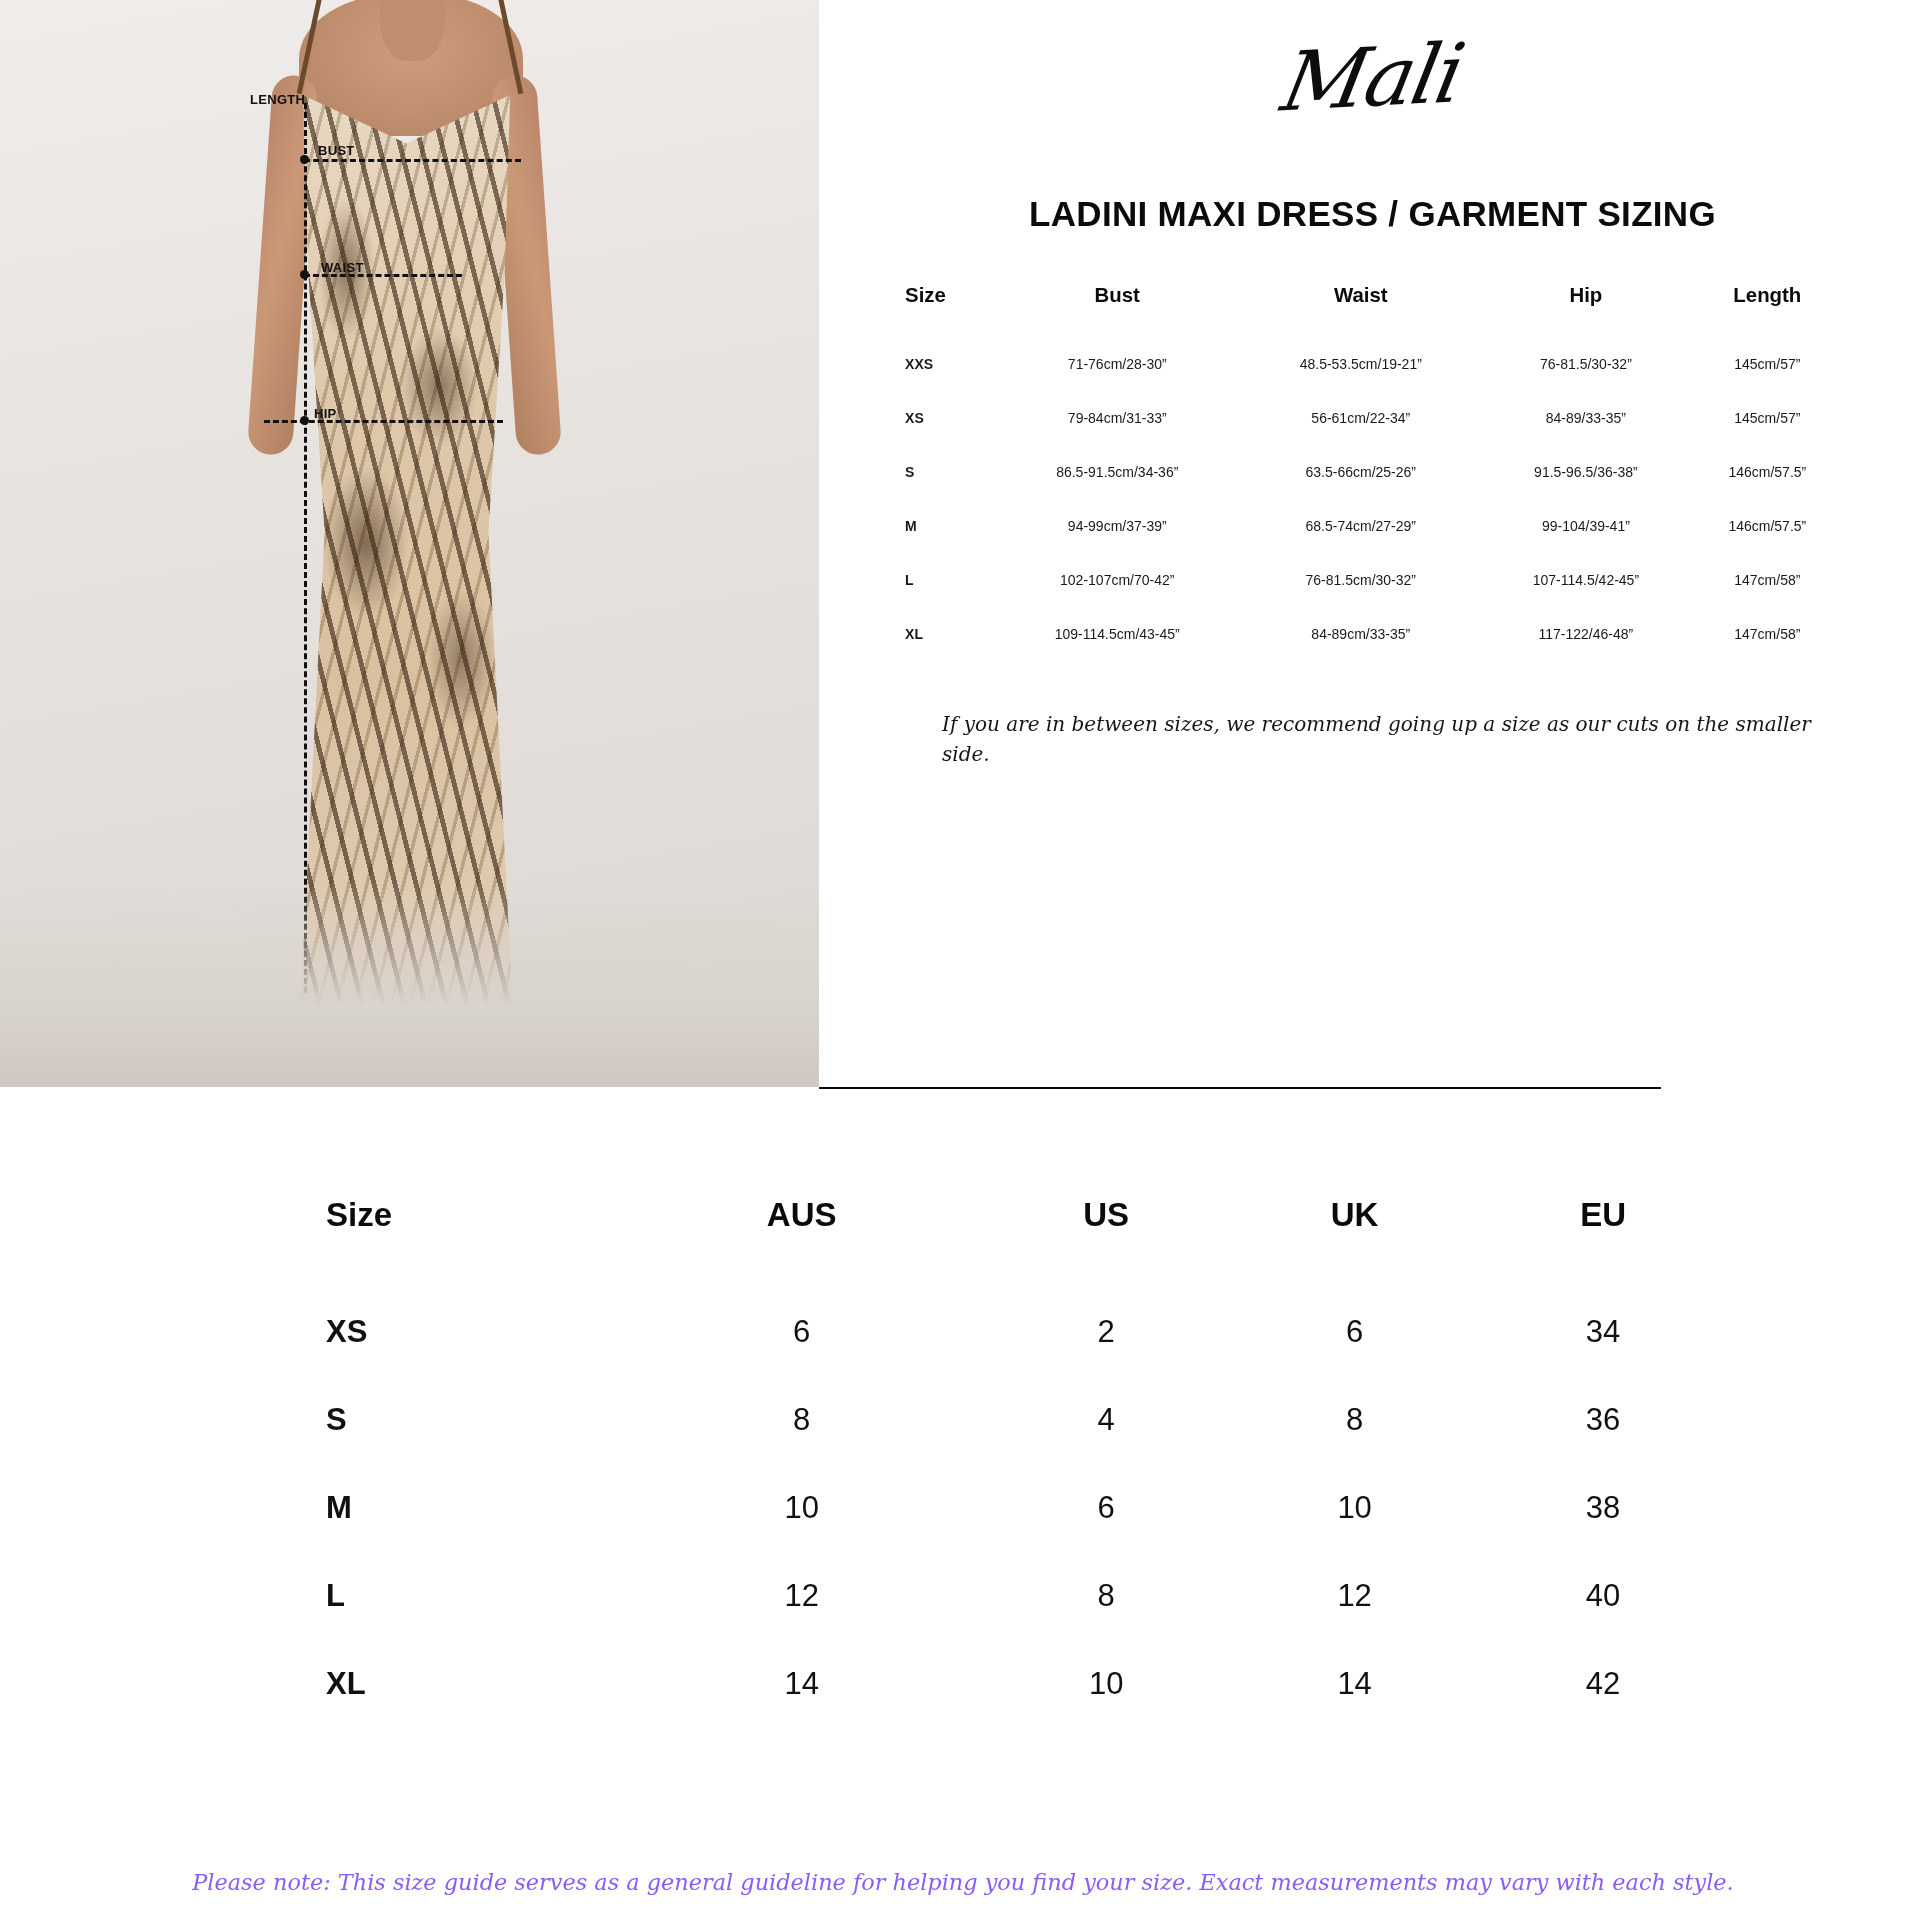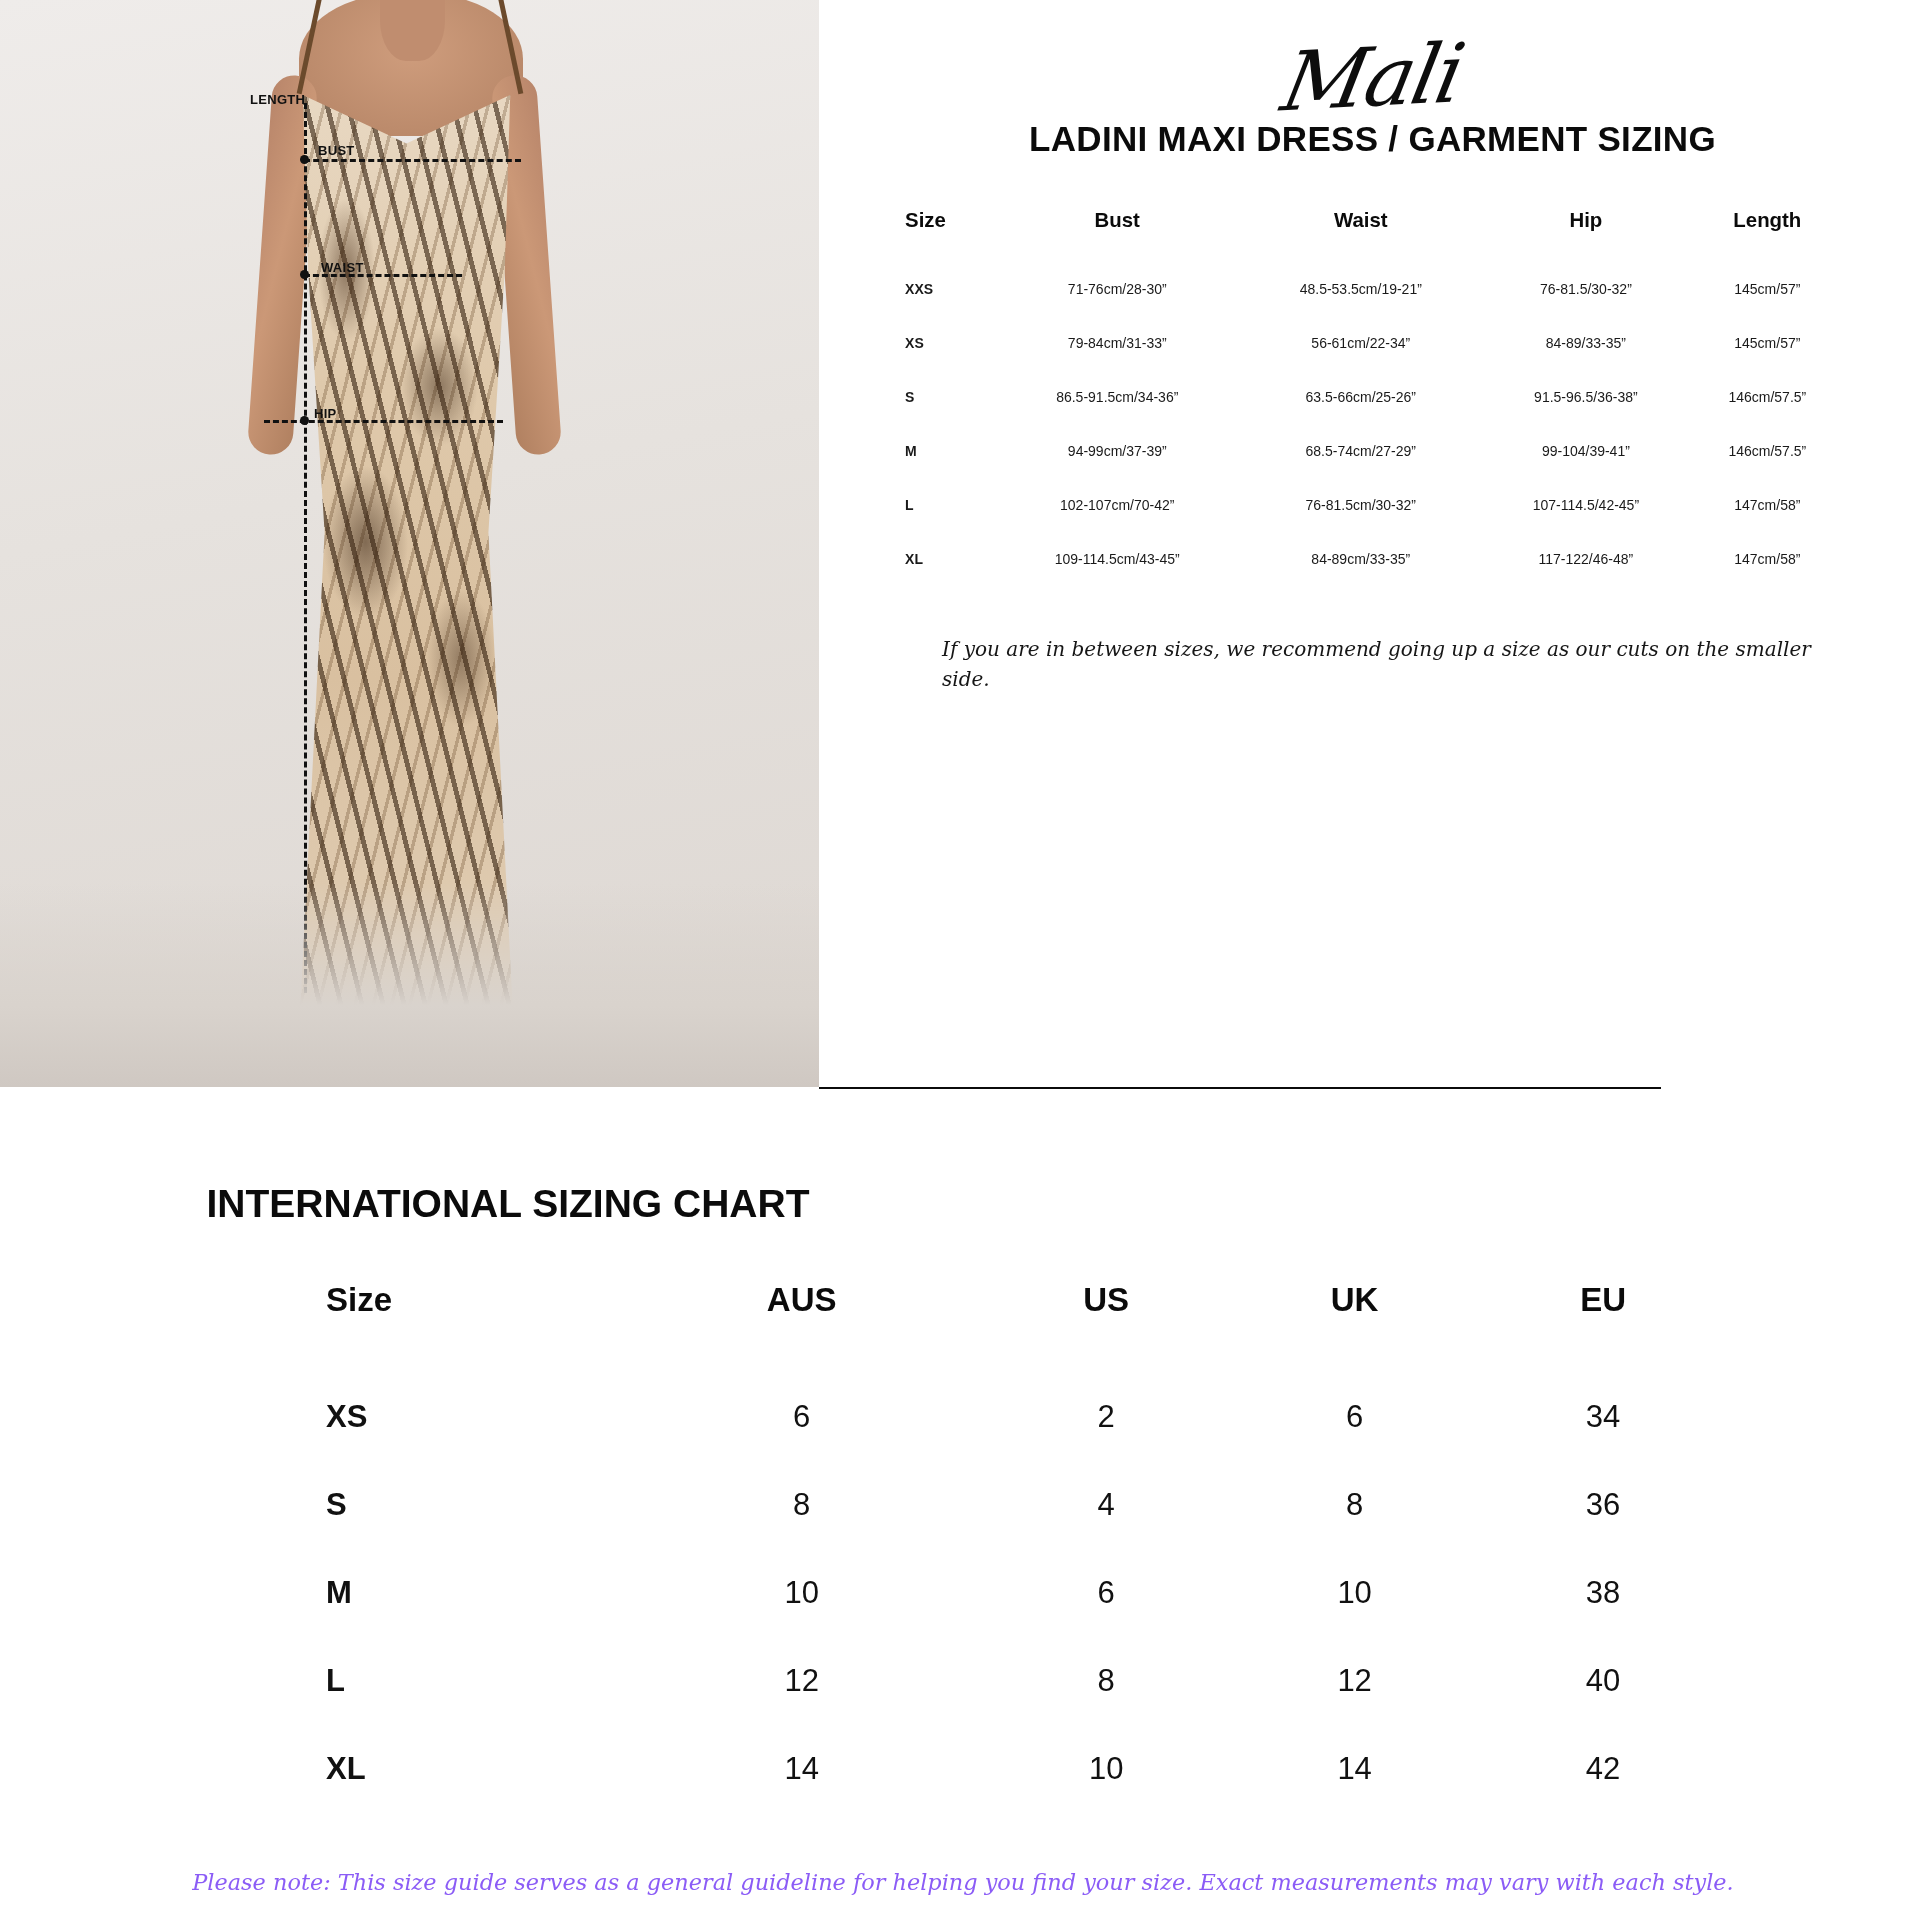--- a/index.html
+++ b/index.html
@@ -149,20 +149,21 @@
   }
   .brand-logo .swash {
     display: inline-block;
     transform: skewX(-14deg) rotate(-3deg);
   }
   .section-title {
     text-align: center;
     font-weight: bold;
     font-size: 35px;
     letter-spacing: 0.3px;
+    margin-top: 75px;
     color: #0b0b0b;
   }
 
   table.size-table {
     width: 100%;
     border-collapse: collapse;
     margin-top: 49px;
   }
   table.size-table th {
     font-size: 20.4px;
@@ -356,21 +357,20 @@
       </tbody>
     </table>
 
     <div class="note">If you are in between sizes, we recommend going up a size as our cuts on the smaller side.</div>
   </div>
 </div>
 
 <div class="divider"></div>
 
 <div class="bottom-section">
-  <div class="intl-title">INTERNATIONAL SIZING CHART</div>
 
   <table class="intl-table">
     <thead>
       <tr>
         <th class="size-col">Size</th>
         <th>AUS</th>
         <th>US</th>
         <th>UK</th>
         <th>EU</th>
       </tr>

